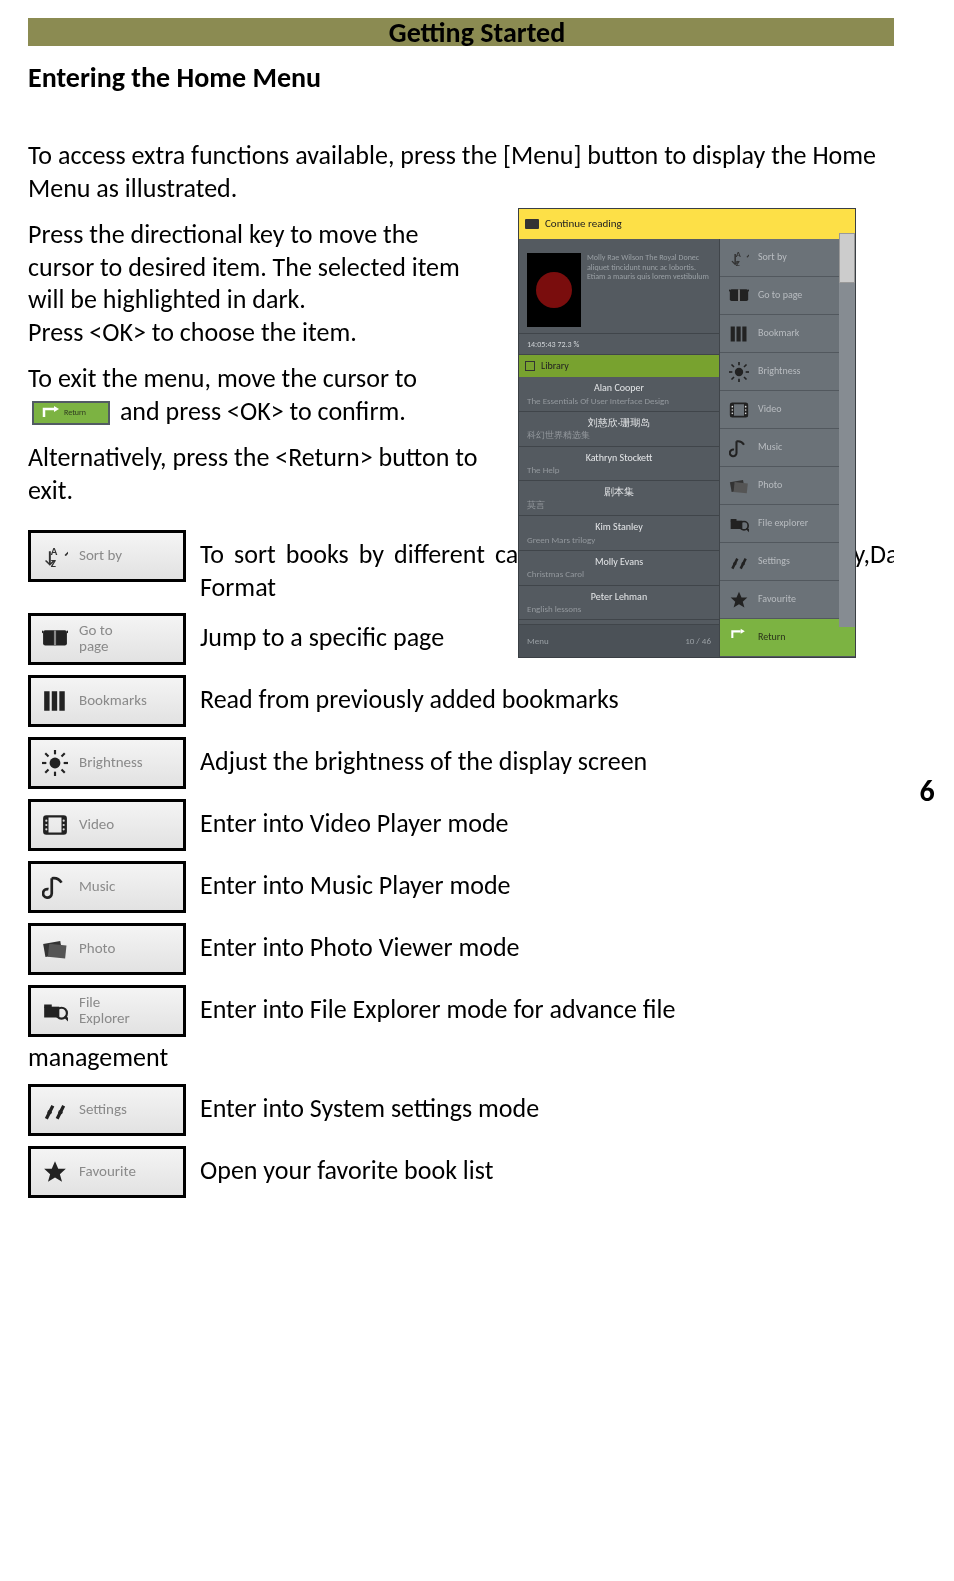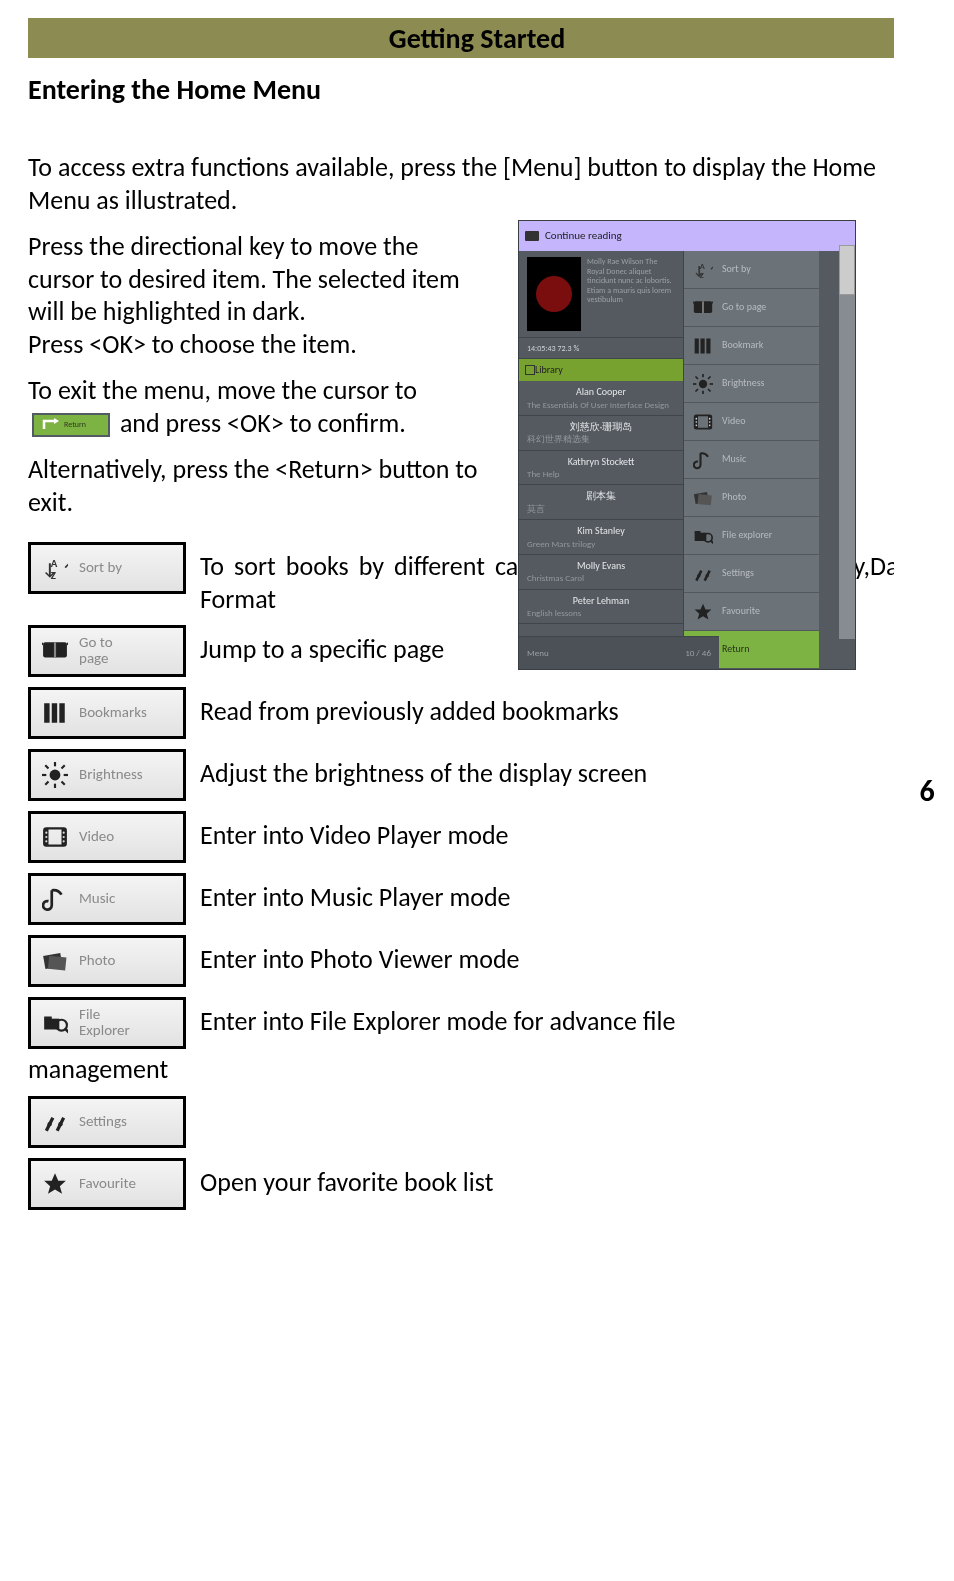--- a/index.html
+++ b/index.html
@@ -7,21 +7,21 @@
     font-family: Calibri, Arial, sans-serif;
     width: 954px;
     background: #fff;
     padding: 18px 28px 40px 28px;
     color: #000;
     font-size: 26px;
     line-height: 1.25;
   }
   .header-bar {
     background: #8b8b52;
-    height: 40px;
+    height: 28px;
     display: flex;
     align-items: center;
     justify-content: center;
     position: relative;
     margin-bottom: 14px;
   }
   .header-title {
     font-weight: bold;
     font-size: 28px;
     color: #000;
@@ -63,39 +63,39 @@
   .device {
     position: absolute;
     left: 490px;
     top: -10px;
     width: 338px;
     height: 450px;
     background: #545a60;
     border: 1px solid #3a3f44;
   }
   .dev-header {
-    background: #c4b5fd;
+    background: #fde047;
     height: 24px;
     display:flex; align-items:center;
     padding: 15px 6px;
     font-size: 11px; color:#222;
   }
   .dev-header .book-icon { width:14px;height:10px; background:#333; margin-right:6px; border-radius:1px;}
-  .dev-left { width: 164px; float:left; }
+  .dev-left { width: 200px; float:left;margin-top:8px; }
   .dev-right { float:left; width: 136px; background:#6b7278; border-left:1px solid #40454a; }
   .dev-right-scroll { position:absolute; right:0; top:24px; bottom:30px; width:16px; background:#868c92; }
   .dev-right-scroll .thumb { position:absolute; top:0; width:100%; height:50px; background:#ccc; border:1px solid #999; }
   .dev-row { border-bottom:1px solid #40454a; padding:5px 8px; font-size:10px; color:#cfd3d6; }
   .dev-row .t1 { color:#e4e6e8; font-size:10px;text-align:center; }
   .dev-row .t2 { color:#93989d; font-size:9px; }
   .dev-row.cover { display:flex; gap:6px; padding:6px 8px; }
   .cov { width:54px; height:74px; background:#000; display:flex; align-items:center; justify-content:center; }
   .cov .red { width:36px;height:36px;border-radius:50%;background:#7a0d0d; }
   .covtxt { flex:1; font-size:8px; color:#9aa0a5; line-height:1.2; }
-  .dev-lib { background:#78a22f; height:22px; font-size:10px; color:#222; display:flex; align-items:center; padding:0 6px;}
+  .dev-lib { background:#78a22f; height:22px; font-size:10px; color:#222; display:flex; align-items:center; gap:6px; padding:0 6px;}
   .side-item { display:flex; align-items:center; gap:8px; height:38px; padding:0 8px; border-bottom:1px solid #52585e; font-size:10px; color:#b8bcc0; }
   .side-item:last-child { background:#7cb342; color:#2a331a; }
   .sicon { width:22px; height:22px; display:flex; align-items:center; justify-content:center; }
   .dev-footer { position:absolute; bottom:0; left:0; width:200px; height:28px; background:#4b5157; border-top:1px solid #40454a; font-size:9px; color:#9aa0a5; display:flex; align-items:center; justify-content:space-between; padding:16px 8px;}
   .clearfix::after { content:""; display:block; clear:both; }
 
   
   .legend { margin-top: 24px; }
   .lg-row { display:flex; align-items:flex-start; margin-bottom:10px; }
   .lg-btn {
@@ -460,20 +460,21 @@
     <div class="cont-line">management</div>
     <div class="lg-row">
       <div class="lg-btn">
         <span class="icn">
           <svg width="26" height="26" viewBox="0 0 24 24">
             <use href="#i-settings"></use>
           </svg>
         </span>
         <span class="lbl">Settings</span>
       </div>
+      <div class="lg-desc">Enter into System settings mode</div>
     </div>
     <div class="lg-row">
       <div class="lg-btn">
         <span class="icn">
           <svg width="26" height="26" viewBox="0 0 24 24">
             <use href="#i-star"></use>
           </svg>
         </span>
         <span class="lbl">Favourite</span>
       </div>

